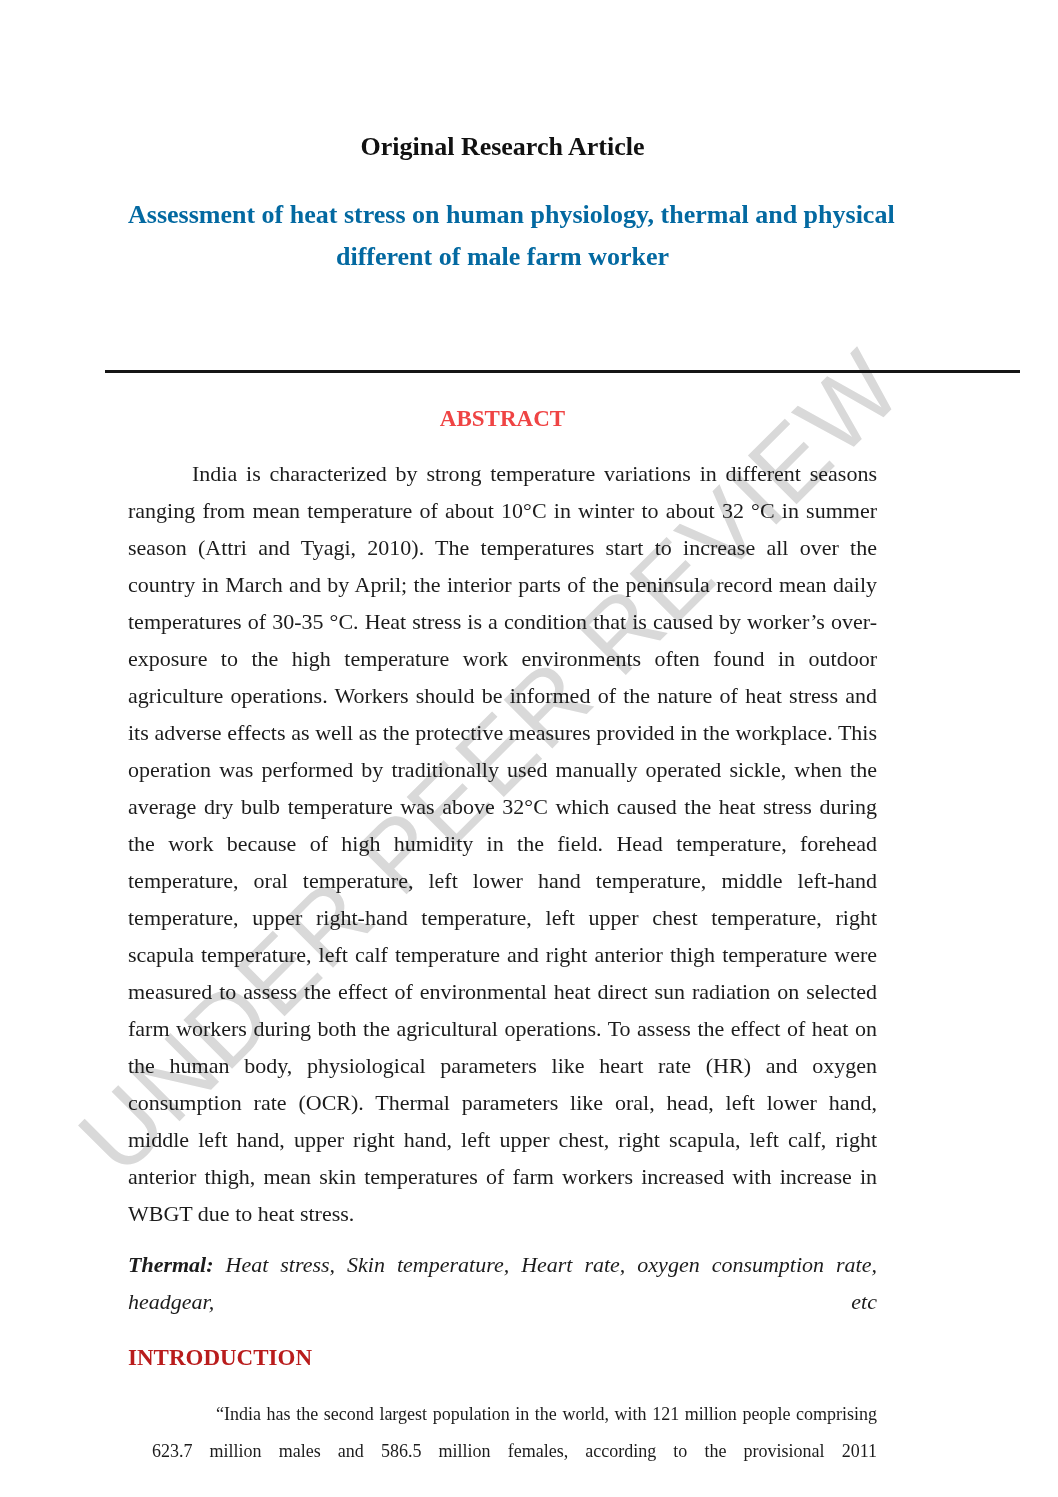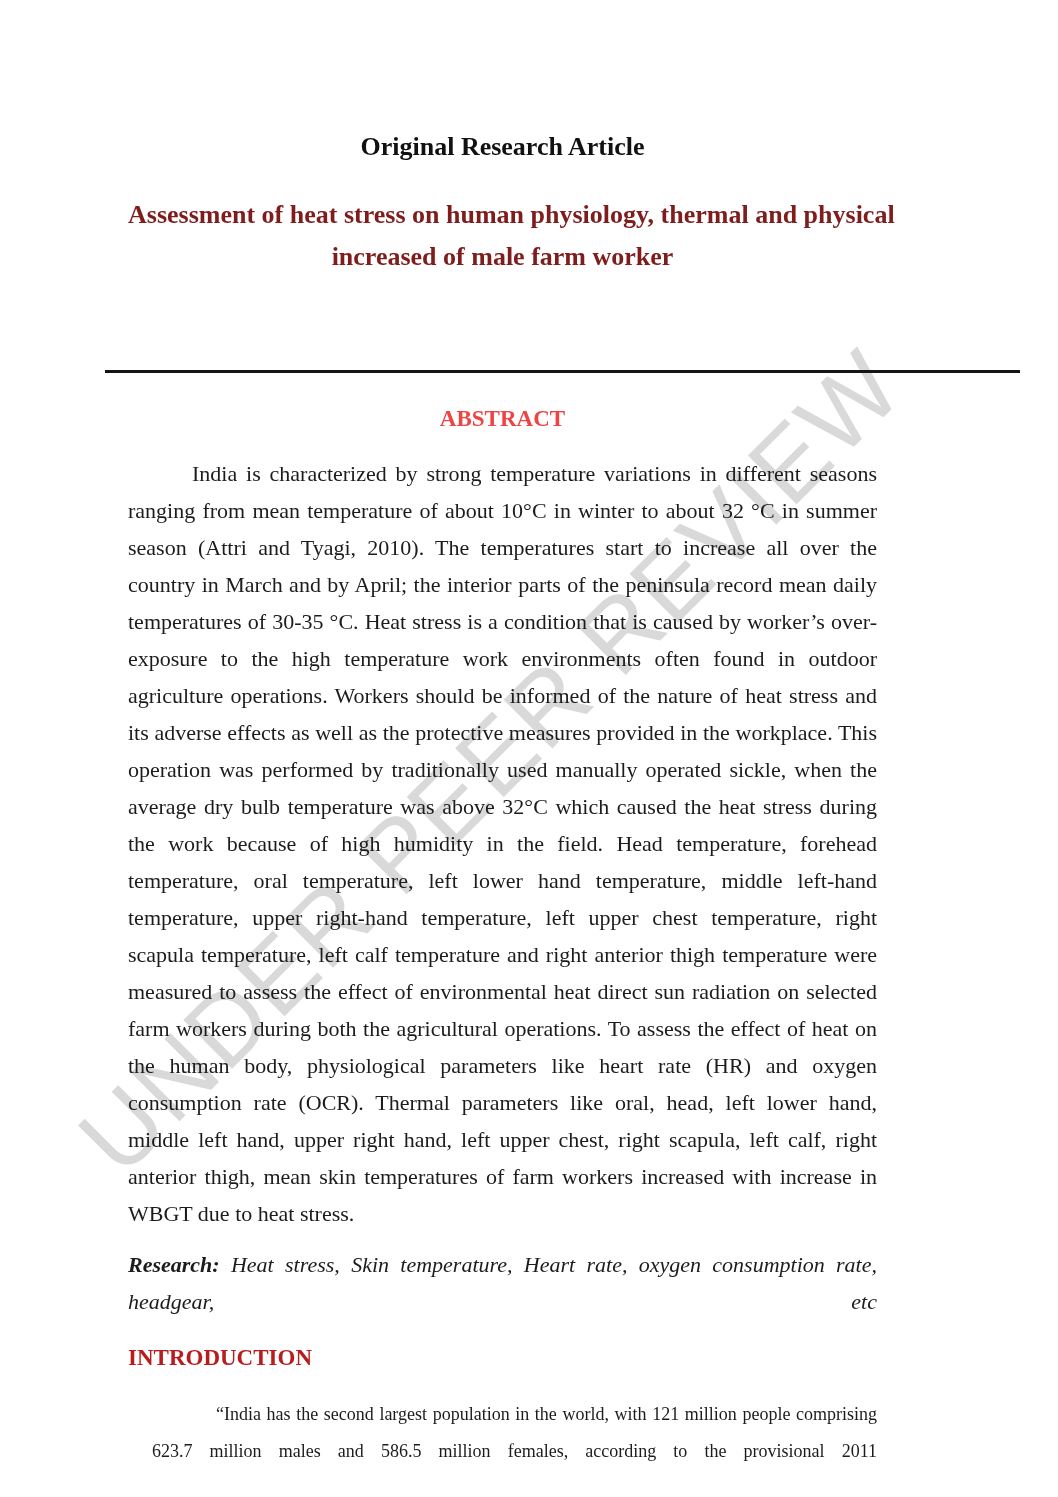--- a/index.html
+++ b/index.html
@@ -43,21 +43,21 @@
     font-weight: bold;
     font-size: 26px;
     line-height: 30px;
     color: #111111;
   }
   .paper-title {
     margin-top: 32px;
     text-align: center;
     font-weight: bold;
     font-size: 26px;
-    color: #7f1d1d;
+    color: #0369a1;
   }
   .title-line {
     line-height: 42px;
     white-space: nowrap;
   }
   .divider-rule {
     height: 3px;
     background: #151515;
     border: none;
     margin: 92px 0 0 -23px;
@@ -114,31 +114,31 @@
 <div class="page">
 
   <div class="watermark">UNDER PEER REVIEW</div>
 
   <div class="content">
 
     <div class="article-type">Original Research Article</div>
 
     <div class="paper-title">
       <div class="title-line">Assessment of heat stress on human physiology, thermal and physical</div>
-      <div class="title-line">increased of male farm worker</div>
+      <div class="title-line">different of male farm worker</div>
     </div>
 
     <div class="divider-rule"></div>
 
     <div class="section-heading-center">ABSTRACT</div>
 
     <div class="abstract-paragraph">India is characterized by strong temperature variations in different seasons ranging from mean temperature of about 10°C in winter to about 32 °C in summer season (Attri and Tyagi, 2010). The temperatures start to increase all over the country in March and by April; the interior parts of the peninsula record mean daily temperatures of 30-35 °C. Heat stress is a condition that is caused by worker’s over-exposure to the high temperature work environments often found in outdoor agriculture operations. Workers should be informed of the nature of heat stress and its adverse effects as well as the protective measures provided in the workplace. This operation was performed by traditionally used manually operated sickle, when the average dry bulb temperature was above 32°C which caused the heat stress during the work because of high humidity in the field. Head temperature, forehead temperature, oral temperature, left lower hand temperature, middle left-hand temperature, upper right-hand temperature, left upper chest temperature, right scapula temperature, left calf temperature and right anterior thigh temperature were measured to assess the effect of environmental heat direct sun radiation on selected farm workers during both the agricultural operations. To assess the effect of heat on the human body, physiological parameters like heart rate (HR) and oxygen consumption rate (OCR). Thermal parameters like oral, head, left lower hand, middle left hand, upper right hand, left upper chest, right scapula, left calf, right anterior thigh, mean skin temperatures of farm workers increased with increase in WBGT due to heat stress.</div>
 
     <div class="keywords-line">
-      <span class="keywords-label">Research:</span><span> Heat stress, Skin temperature, Heart rate, oxygen consumption rate, headgear, etc</span>
+      <span class="keywords-label">Thermal:</span><span> Heat stress, Skin temperature, Heart rate, oxygen consumption rate, headgear, etc</span>
     </div>
 
     <div class="section-heading-left">INTRODUCTION</div>
 
     <div class="intro-paragraph">“India has the second largest population in the world, with 121 million people comprising 623.7 million males and 586.5 million females, according to the provisional 2011</div>
 
   </div>
 </div>
 
 </body></html>

